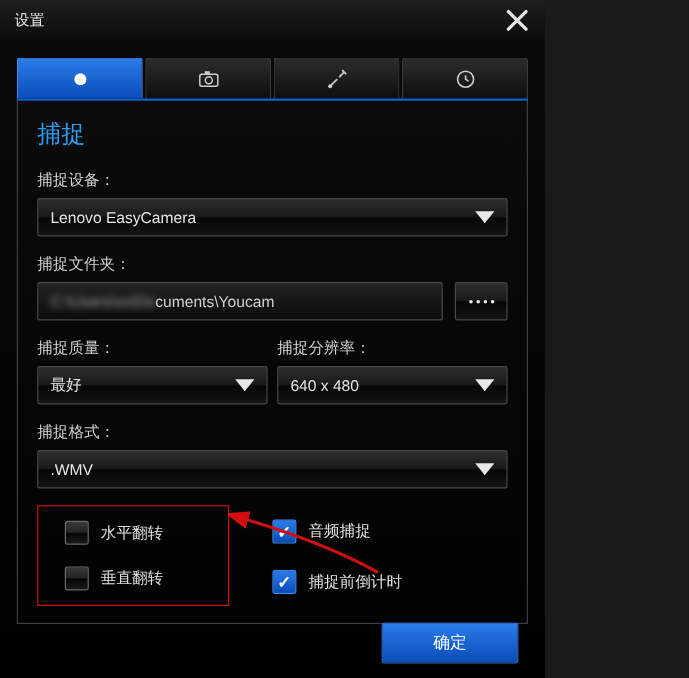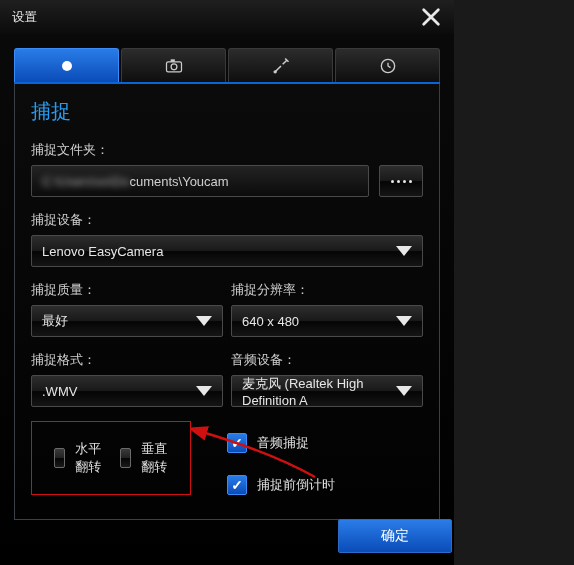--- a/index.html
+++ b/index.html
@@ -20,28 +20,28 @@
   .row{display:flex;gap:8px;margin-bottom:14px;}
   .col{flex:1;display:flex;flex-direction:column;}
   .full{margin-bottom:14px;}
   .select{height:32px;background:linear-gradient(#2d2d2d 0%,#1a1a1a 48%,#050505 52%,#151515 100%);border:1px solid #4a4a4a;border-radius:2px;display:flex;align-items:center;justify-content:space-between;padding:0 10px;cursor:pointer;font-size:13px;color:#e6e6e6;}
   .select .tri{width:0;height:0;border-left:8px solid transparent;border-right:8px solid transparent;border-top:10px solid #e8e8e8;}
   .path-row{display:flex;gap:10px;}
   .path-box{flex:1;height:32px;border:1px solid #4a4a4a;border-radius:2px;background:linear-gradient(#232323,#0b0b0b);display:flex;align-items:center;padding:0 10px;font-size:13px;color:#cfcfcf;}
   .blur{filter:blur(3px);color:#aaa;}
   .browse{width:44px;height:32px;background:linear-gradient(#2d2d2d 0%,#1a1a1a 48%,#050505 52%,#151515 100%);border:1px solid #4a4a4a;border-radius:2px;display:flex;align-items:center;justify-content:center;cursor:pointer;gap:3px;}
   .browse .dot{width:3px;height:3px;background:#e8e8e8;border-radius:50%;}
-  .flip-group{border:1px solid #d01010;padding:12px 22px;width:160px;display:flex;flex-direction:row;gap:18px;}
+  .flip-group{border:1px solid #d01010;padding:12px 22px;width:160px;display:flex;flex-direction:column;gap:18px;}
   .check-row{display:flex;align-items:center;gap:10px;font-size:13px;color:#e0e0e0;}
   .cb{width:20px;height:20px;border:1px solid #6a6a6a;background:linear-gradient(#3a3a3a 0%,#222 48%,#050505 52%,#1a1a1a 100%);border-radius:2px;display:flex;align-items:center;justify-content:center;cursor:pointer;}
   .cb.checked{background:linear-gradient(#2a7ce8,#0a4cb8);border-color:#3a8cf8;}
   .cb.checked::after{content:"✓";color:#fff;font-size:14px;font-weight:bold;}
   .right-checks{flex:1;display:flex;flex-direction:column;gap:22px;padding-top:12px;padding-left:28px;}
   .arrow{position:absolute;left:190px;top:422px;width:130px;height:60px;pointer-events:none;}
-  .footer{position:absolute;bottom:12px;right:2px;display:flex;gap:0;}
+  .footer{position:absolute;bottom:12px;right:22px;display:flex;gap:0;}
   .btn{width:114px;height:34px;display:flex;align-items:center;justify-content:center;font-size:14px;color:#fff;border-radius:2px;cursor:pointer;border:1px solid #2a6cc8;}
   .btn.primary{background:linear-gradient(#2a7ce8,#0a4cb8);}
   .btn.secondary{background:linear-gradient(#2a2a2a 0%,#181818 48%,#050505 52%,#151515 100%);border-color:#4a4a4a;color:#e0e0e0;}
 </style>
 </head>
 <body>
 
 <div class="window">
 
   <div class="titlebar">
@@ -77,40 +77,40 @@
           <circle cx="12" cy="12" r="8" fill="none" stroke="#ccc" stroke-width="1.6"></circle>
           <path d="M12 8 L12 12 L15 14" stroke="#ccc" stroke-width="1.6" fill="none"></path>
         </svg>
     </div>
   </div>
 
   <div class="panel">
     <div class="section-title">捕捉</div>
 
     <div class="full">
+      <div class="label">捕捉设备：</div>
+      <div class="select">
+        <span>Lenovo EasyCamera</span>
+        <span class="tri"></span>
+      </div>
+    </div>
+
+    <div class="full">
       <div class="label">捕捉文件夹：</div>
       <div class="path-row">
         <div class="path-box">
           <span class="blur">C:\Users\xx\Do</span>
             <span>cuments\Youcam</span>
         </div>
         <div class="browse">
           <span class="dot"></span>
           <span class="dot"></span>
           <span class="dot"></span>
           <span class="dot"></span>
         </div>
-      </div>
-    </div>
-
-    <div class="full">
-      <div class="label">捕捉设备：</div>
-      <div class="select">
-        <span>Lenovo EasyCamera</span>
-        <span class="tri"></span>
       </div>
     </div>
 
     <div class="row">
       <div class="col">
         <div class="label">捕捉质量：</div>
         <div class="select">
           <span>最好</span>
           <span class="tri"></span>
         </div>
@@ -122,27 +122,20 @@
           <span class="tri"></span>
         </div>
       </div>
     </div>
 
     <div class="row">
       <div class="col">
         <div class="label">捕捉格式：</div>
         <div class="select">
           <span>.WMV</span>
-          <span class="tri"></span>
-        </div>
-      </div>
-      <div class="col">
-        <div class="label">音频设备：</div>
-        <div class="select">
-          <span>麦克风 (Realtek High Definition A</span>
           <span class="tri"></span>
         </div>
       </div>
     </div>
 
     <div class="row" style="margin-top:4px;">
       <div class="flip-group">
         <div class="check-row">
           <div class="cb"></div>
           <span>水平翻转</span>

